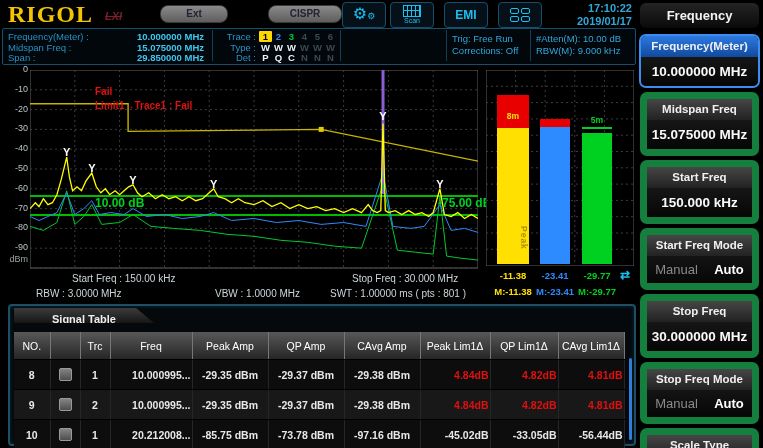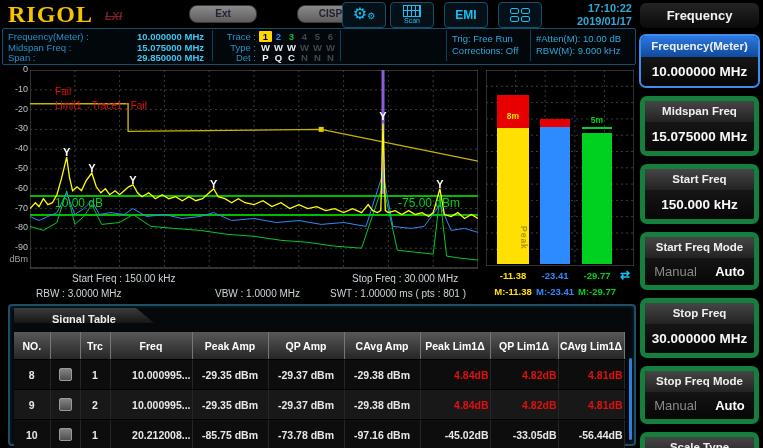--- a/index.html
+++ b/index.html
@@ -6,21 +6,21 @@
   #screen{position:relative;width:763px;height:448px;background:#000;overflow:hidden;
           font-family:"Liberation Sans",sans-serif;-webkit-font-smoothing:antialiased;}
   .abs{position:absolute;}
   .cy{color:#2fa8d8;}
   
   #logo{left:8px;top:2px;font-family:"Liberation Serif",serif;font-weight:bold;
         font-size:24px;color:#f5c400;letter-spacing:1px;line-height:24px;}
   #lxi{left:105px;top:10px;color:#7a1f2b;font-style:italic;font-weight:bold;font-size:11px;
        text-decoration:line-through;}
   .pillbtn{height:16px;padding:0 16px;border-radius:8px;line-height:16px;font-size:10px;font-weight:bold;
-           color:#223;background:linear-gradient(#8a8a8a,#5e5e5e);border:1px solid #3a3a3a;text-align:center;margin-left:29px;}
+           color:#223;background:linear-gradient(#8a8a8a,#5e5e5e);border:1px solid #3a3a3a;text-align:center;}
   .tile{width:42px;height:24px;background:#061019;border:1px solid #14506e;border-radius:4px;
         display:flex;align-items:center;justify-content:center;flex-direction:column;color:#18c0f0;}
   #clock{left:548px;top:2px;width:84px;text-align:right;font-size:11px;font-weight:bold;line-height:13px;}
   
   #infobox{left:2px;top:28px;width:632px;height:35px;border:1px solid #14506e;border-radius:2px;background:#02070c;}
   .inforow{position:absolute;left:8px;width:196px;display:flex;justify-content:space-between;
            font-size:9.5px;color:#2593c4;line-height:11px;}
   .inforow b{color:#3fc6f0;font-weight:bold;}
   .glyphrow{position:absolute;font-size:9.5px;line-height:11px;color:#2593c4;display:flex;}
   .glyphrow .lab{width:38px;text-align:right;margin-right:3px;}
@@ -29,53 +29,53 @@
   .g.off{color:#3a4a52;}
   .g.t1{background:#ffd800;color:#000;border-radius:1px;}
   .g.t2{color:#2e8bff;}
   .g.t3{color:#00c832;}
   .stat2{position:absolute;font-size:9.5px;line-height:12px;color:#2fa8d8;}
   .vsep{position:absolute;top:30px;width:1px;height:31px;background:#0f3f58;}
   
   #yaxis .tick{position:absolute;width:26px;text-align:right;font-size:9px;color:#b8c2c6;}
   #plotwrap{left:30px;top:70px;width:448px;height:200px;}
   #plotwrap svg{position:absolute;left:0;top:0;}
-  .anno{position:absolute;font-size:10px;font-weight:normal;white-space:nowrap;}
+  .anno{position:absolute;font-size:10px;font-weight:bold;white-space:nowrap;margin-left:40px;}
   .red{color:#e01010;}
   .grn{color:#00d020;}
   
   #barpanel{left:486px;top:70px;width:148px;height:230px;}
   .bar{position:absolute;}
   .capLab{position:absolute;font-size:8.5px;font-weight:bold;text-align:center;}
   .vlab{position:absolute;font-size:8.5px;font-weight:bold;writing-mode:vertical-rl;letter-spacing:1px;}
   .bval{position:absolute;font-size:9.5px;font-weight:bold;text-align:center;}
   
   .stx{position:absolute;font-size:10px;color:#ccd6da;white-space:nowrap;}
   
   #tablepanel{left:8px;top:304px;width:624px;height:138px;border:2px solid #1f4f66;border-radius:4px;
               background:#05090c;box-shadow:0 0 4px #0a2a3a inset;}
   #tabtab{position:absolute;left:4px;top:2px;width:140px;height:15px;line-height:22px;text-align:center;
           color:#eee;font-size:11px;font-weight:bold;background:linear-gradient(#3c3c3c,#161616);
           clip-path:polygon(0 0,calc(100% - 18px) 0,100% 100%,0 100%);}
   #sigtable{position:absolute;left:4px;top:26px;width:610px;border-collapse:collapse;table-layout:fixed;}
-  #sigtable th{background:linear-gradient(#585858,#262626);color:#fff;font-size:10.5px;font-weight:bold;
+  #sigtable th{background:linear-gradient(#585858,#262626);color:#fff;font-size:10.5px;font-weight:normal;
                height:25px;border-right:1px solid #777;border-bottom:1px solid #000;}
   #sigtable td{color:#e8e8e8;font-size:10.5px;font-weight:bold;height:27px;text-align:center;
                border-right:1px solid #262626;border-bottom:1px solid #000;overflow:hidden;white-space:nowrap;}
   #sigtable tr.r0 td{background:#0d0d0d;} #sigtable tr.r1 td{background:#181818;}
   #sigtable td.fail{color:#e01010;}
   #sigtable td.lft{text-align:right;padding-left:8px;}
   .chk{width:11px;height:11px;margin:0 auto;border:1px solid #9a9a9a;border-radius:2px;
        background:linear-gradient(#848484,#4e4e4e);}
   #tscroll{position:absolute;right:2px;top:52px;width:3px;height:82px;background:#2f7fd9;border-radius:2px;}
   
   #sidebar{left:636px;top:0;width:127px;height:448px;background:#000;padding:0;}
   #sbtitle{margin:3px 4px 6px 4px;height:25px;line-height:25px;text-align:center;color:#f2f2f2;
            font-size:13px;font-weight:bold;background:linear-gradient(#242424,#0a0a0a);border-radius:6px;}
-  .sbbtn{margin:8px 4px 4px 4px;border-radius:7px;overflow:hidden;background:#0a0a0a;border:5px solid #15803d;}
+  .sbbtn{margin:0 4px 4px 4px;border-radius:7px;overflow:hidden;background:#0a0a0a;border:7px solid #15803d;}
   .sbbtn .lab{height:21px;line-height:21px;text-align:center;color:#f0f0f0;font-size:11.5px;font-weight:bold;
               background:linear-gradient(#464646,#222);}
   .sbbtn .val{height:29px;line-height:29px;text-align:center;color:#fafafa;font-size:13.5px;font-weight:bold;
               background:linear-gradient(#161616,#060606);}
   .sbbtn.sel{border:2px solid #3b8df0;margin:0 3px 4px 3px;}
   .sbbtn.sel .lab{background:linear-gradient(#2c79e0,#114a9e);}
   .sbbtn .modes{height:27px;display:flex;align-items:center;justify-content:space-around;
                 background:linear-gradient(#141414,#060606);font-size:13px;}
   .mOff{color:#8a8a8a;} .mOn{color:#fff;font-weight:bold;}
   #pager{margin:8px 4px 0 4px;height:32px;border-radius:7px;background:linear-gradient(#2e2e2e,#121212);

